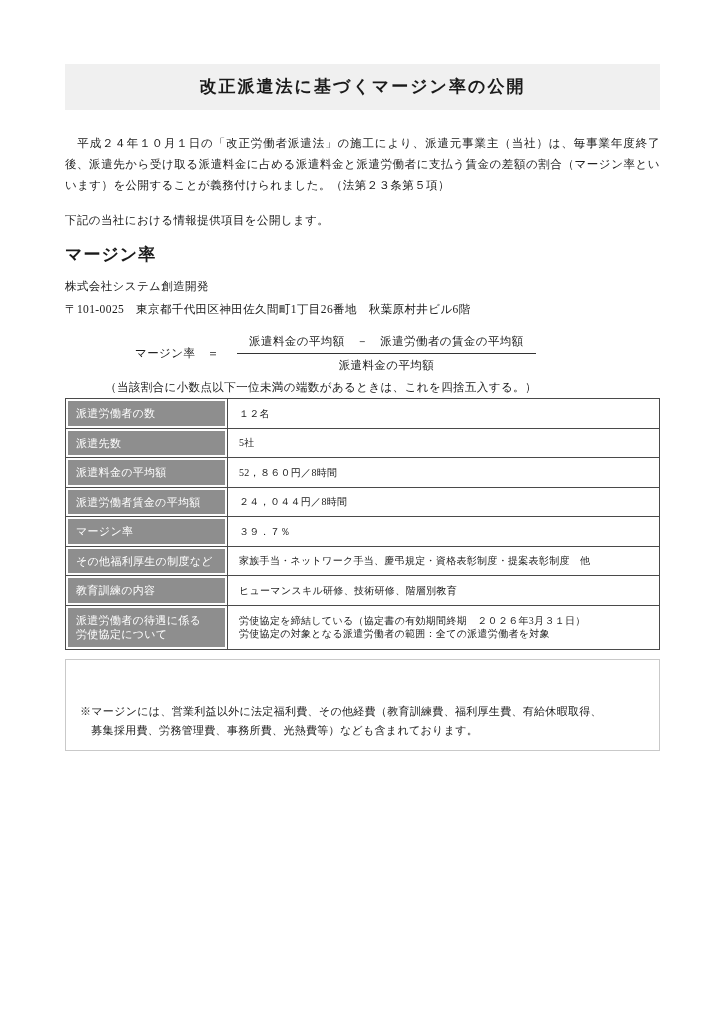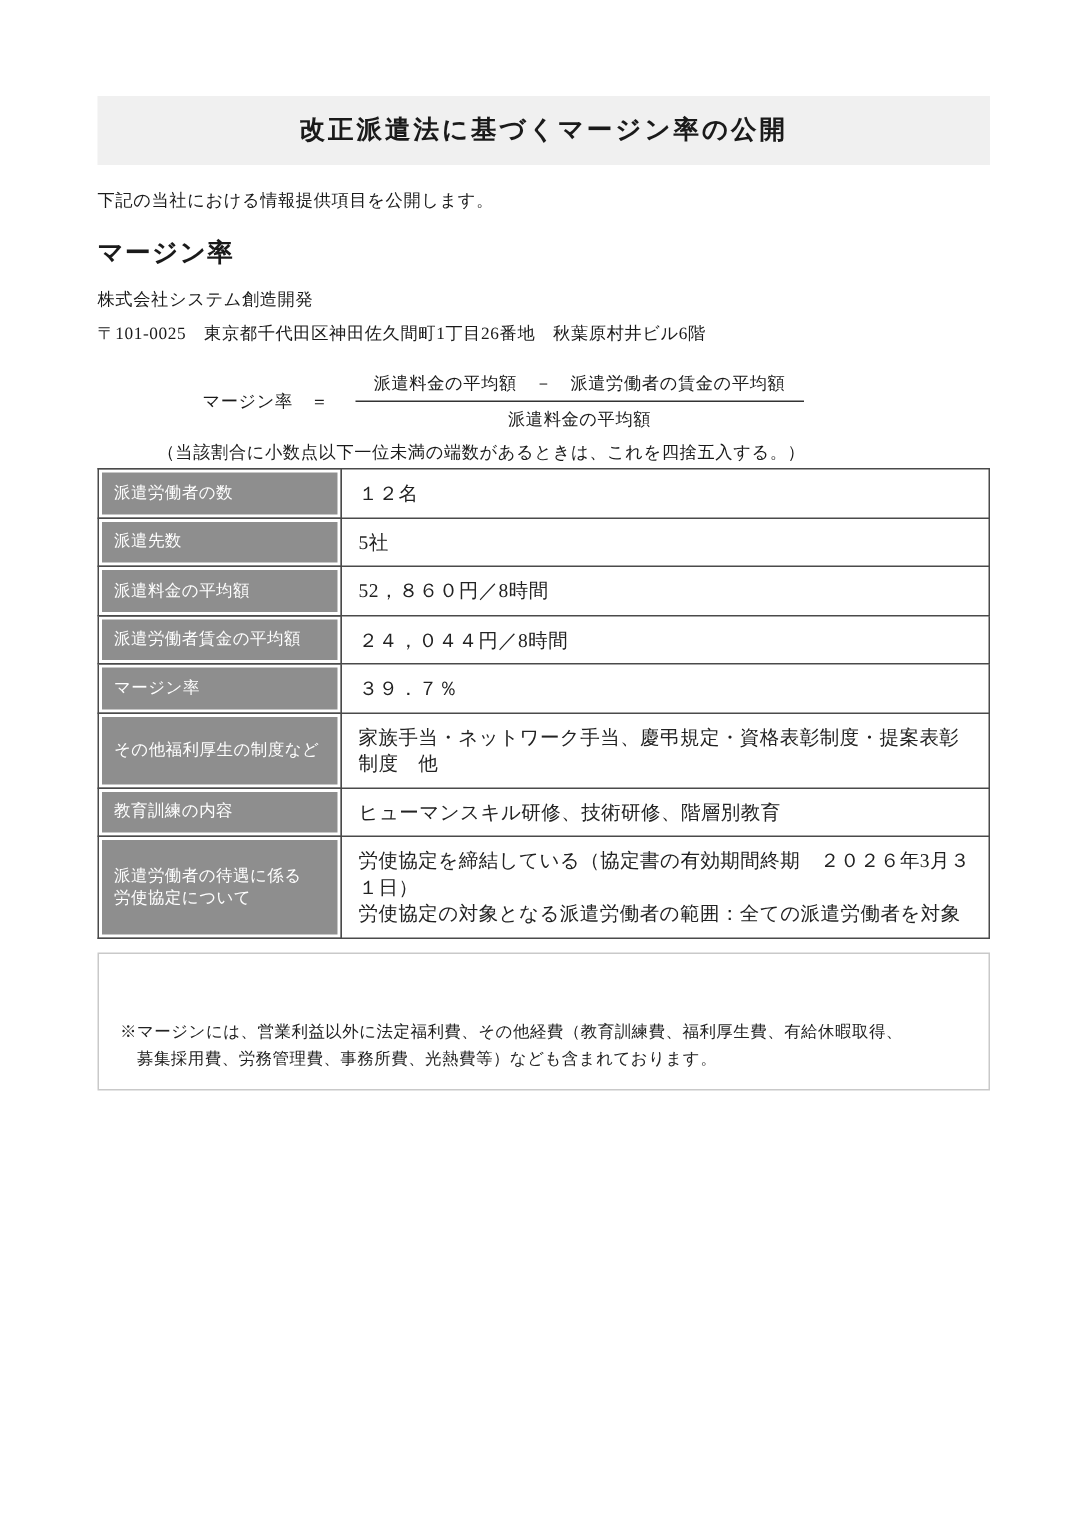--- a/index.html
+++ b/index.html
@@ -71,21 +71,21 @@
     background:#8e8e8e;
     color:#ffffff;
     font-size:11px;
     line-height:1.32;
     padding:7px 6px 7px 10px;
     box-shadow:inset 0 0 0 2px #ffffff;
     white-space:pre-line;
     letter-spacing:0.3px;
   }
   td.row-value {
-    font-size:13px;
+    font-size:10px;
     color:#222222;
     line-height:1.35;
     padding:7px 8px 7px 11px;
     white-space:pre-line;
     letter-spacing:0.3px;
   }
   .footnote-box {
     margin-top:9px;
     border:1px solid #c9c9c9;
     padding:24px 12px 10px 14px;
@@ -96,20 +96,21 @@
     letter-spacing:0.3px;
   }
 </style>
 </head>
 <body>
 
 <div class="page">
 
   <div class="title-bar">改正派遣法に基づくマージン率の公開</div>
 
+  <p class="intro-p1">　平成２４年１０月１日の「改正労働者派遣法」の施工により、派遣元事業主（当社）は、毎事業年度終了後、派遣先から受け取る派遣料金に占める派遣料金と派遣労働者に支払う賃金の差額の割合（マージン率といいます）を公開することが義務付けられました。（法第２３条第５項）</p>
   <p class="intro-p2">下記の当社における情報提供項目を公開します。</p>
 
   <h2 class="margin-heading">マージン率</h2>
 
   <div class="company">株式会社システム創造開発</div>
   <div class="address">〒101-0025　東京都千代田区神田佐久間町1丁目26番地　秋葉原村井ビル6階</div>
 
 
   <div class="formula-row">
     <span class="formula-lhs">マージン率　＝</span>

